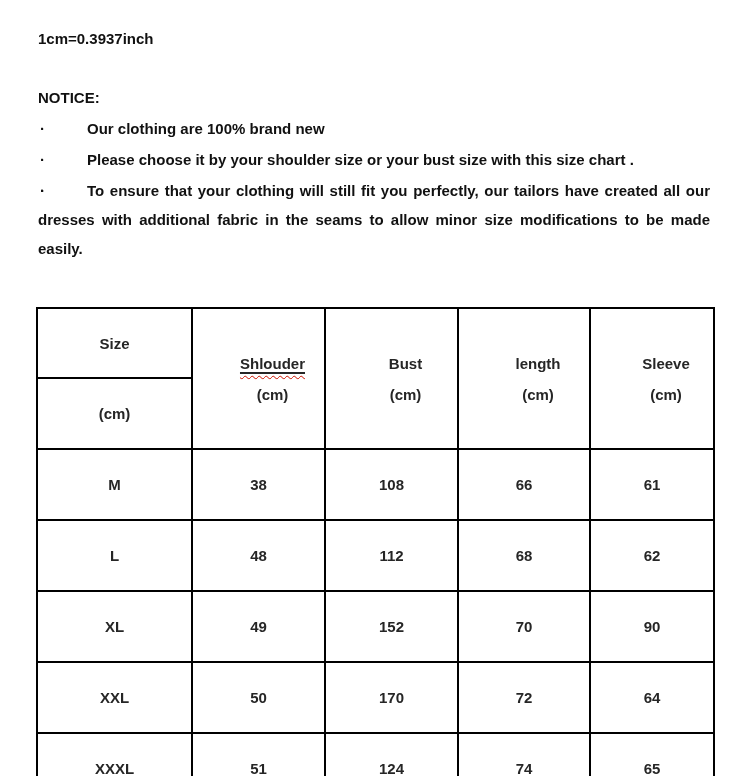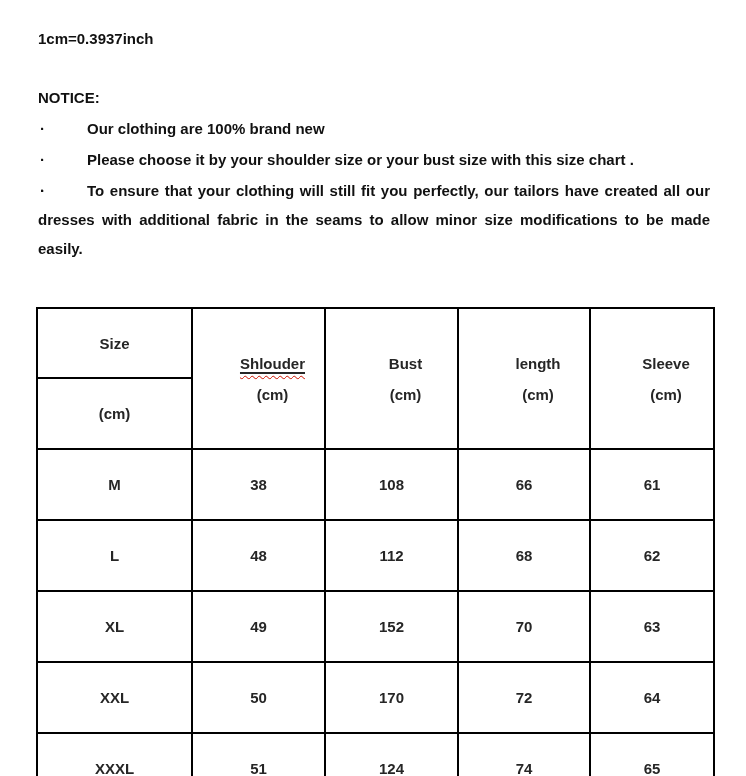--- a/index.html
+++ b/index.html
@@ -153,21 +153,21 @@
         <td>48</td>
         <td>112</td>
         <td>68</td>
         <td>62</td>
       </tr>
       <tr class="data-row">
         <td>XL</td>
         <td>49</td>
         <td>152</td>
         <td>70</td>
-        <td>63</td>
+        <td>90</td>
       </tr>
       <tr class="data-row">
         <td>XXL</td>
         <td>50</td>
         <td>170</td>
         <td>72</td>
         <td>64</td>
       </tr>
       <tr class="data-row">
         <td>XXXL</td>

